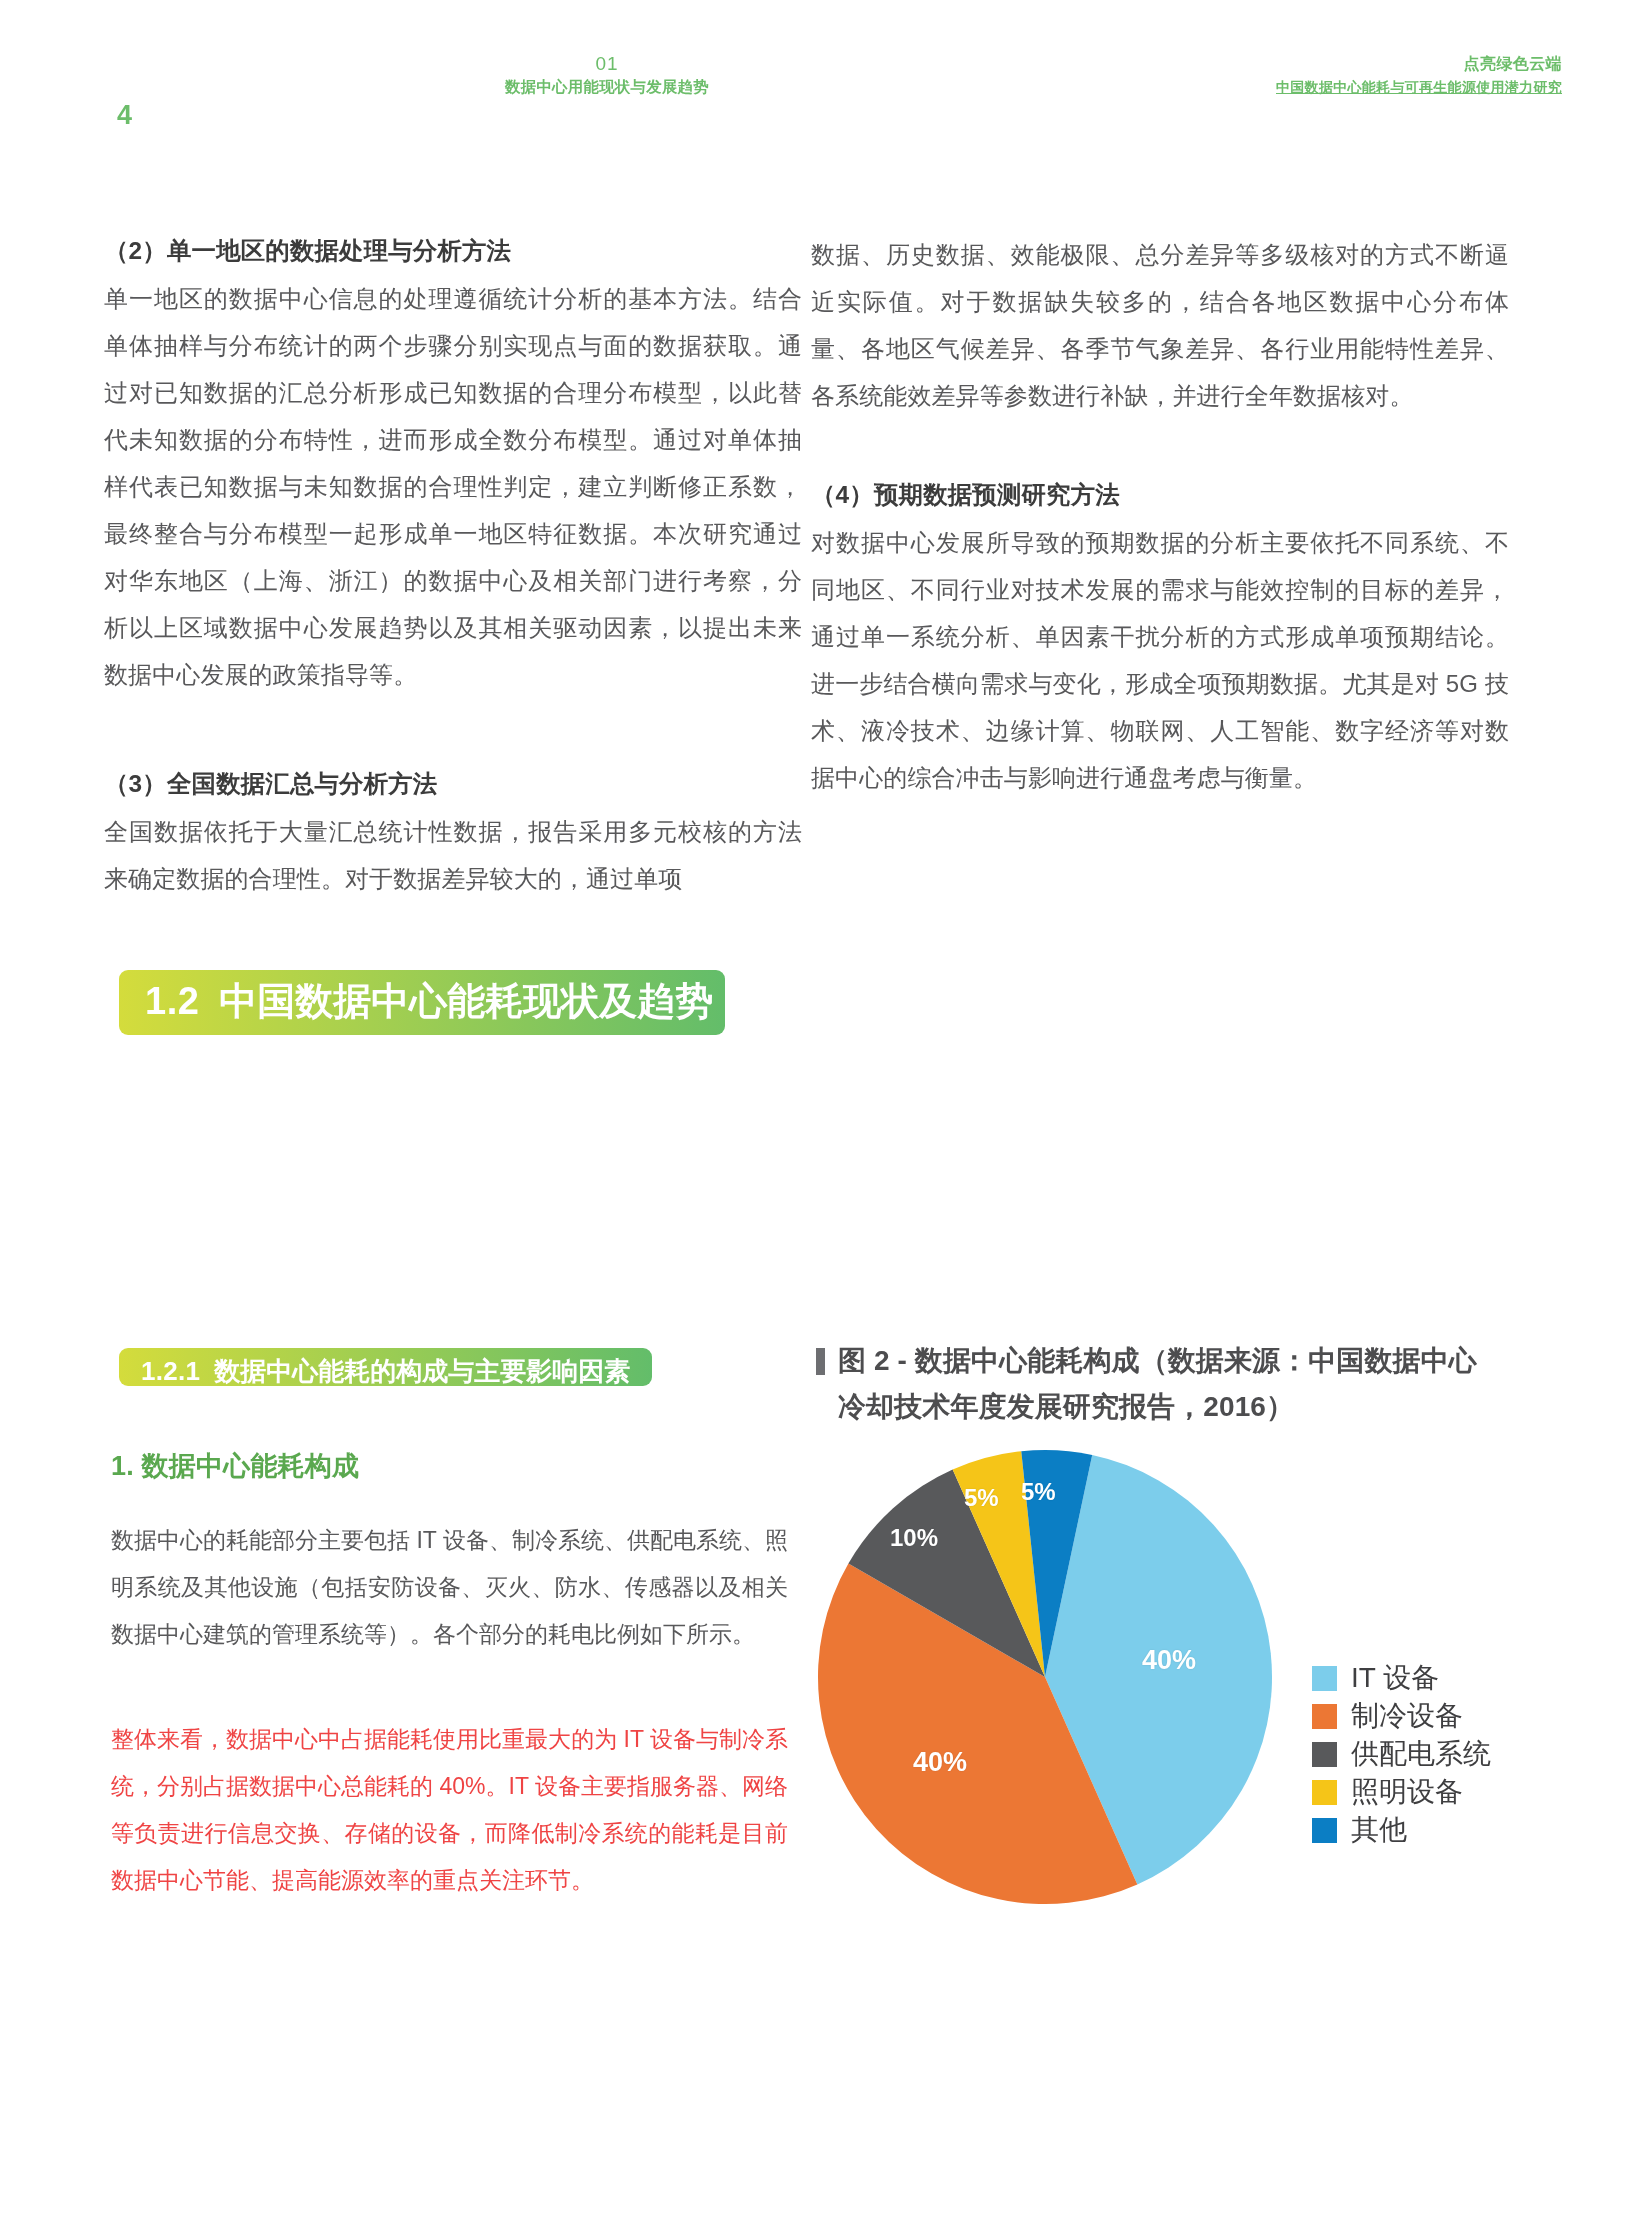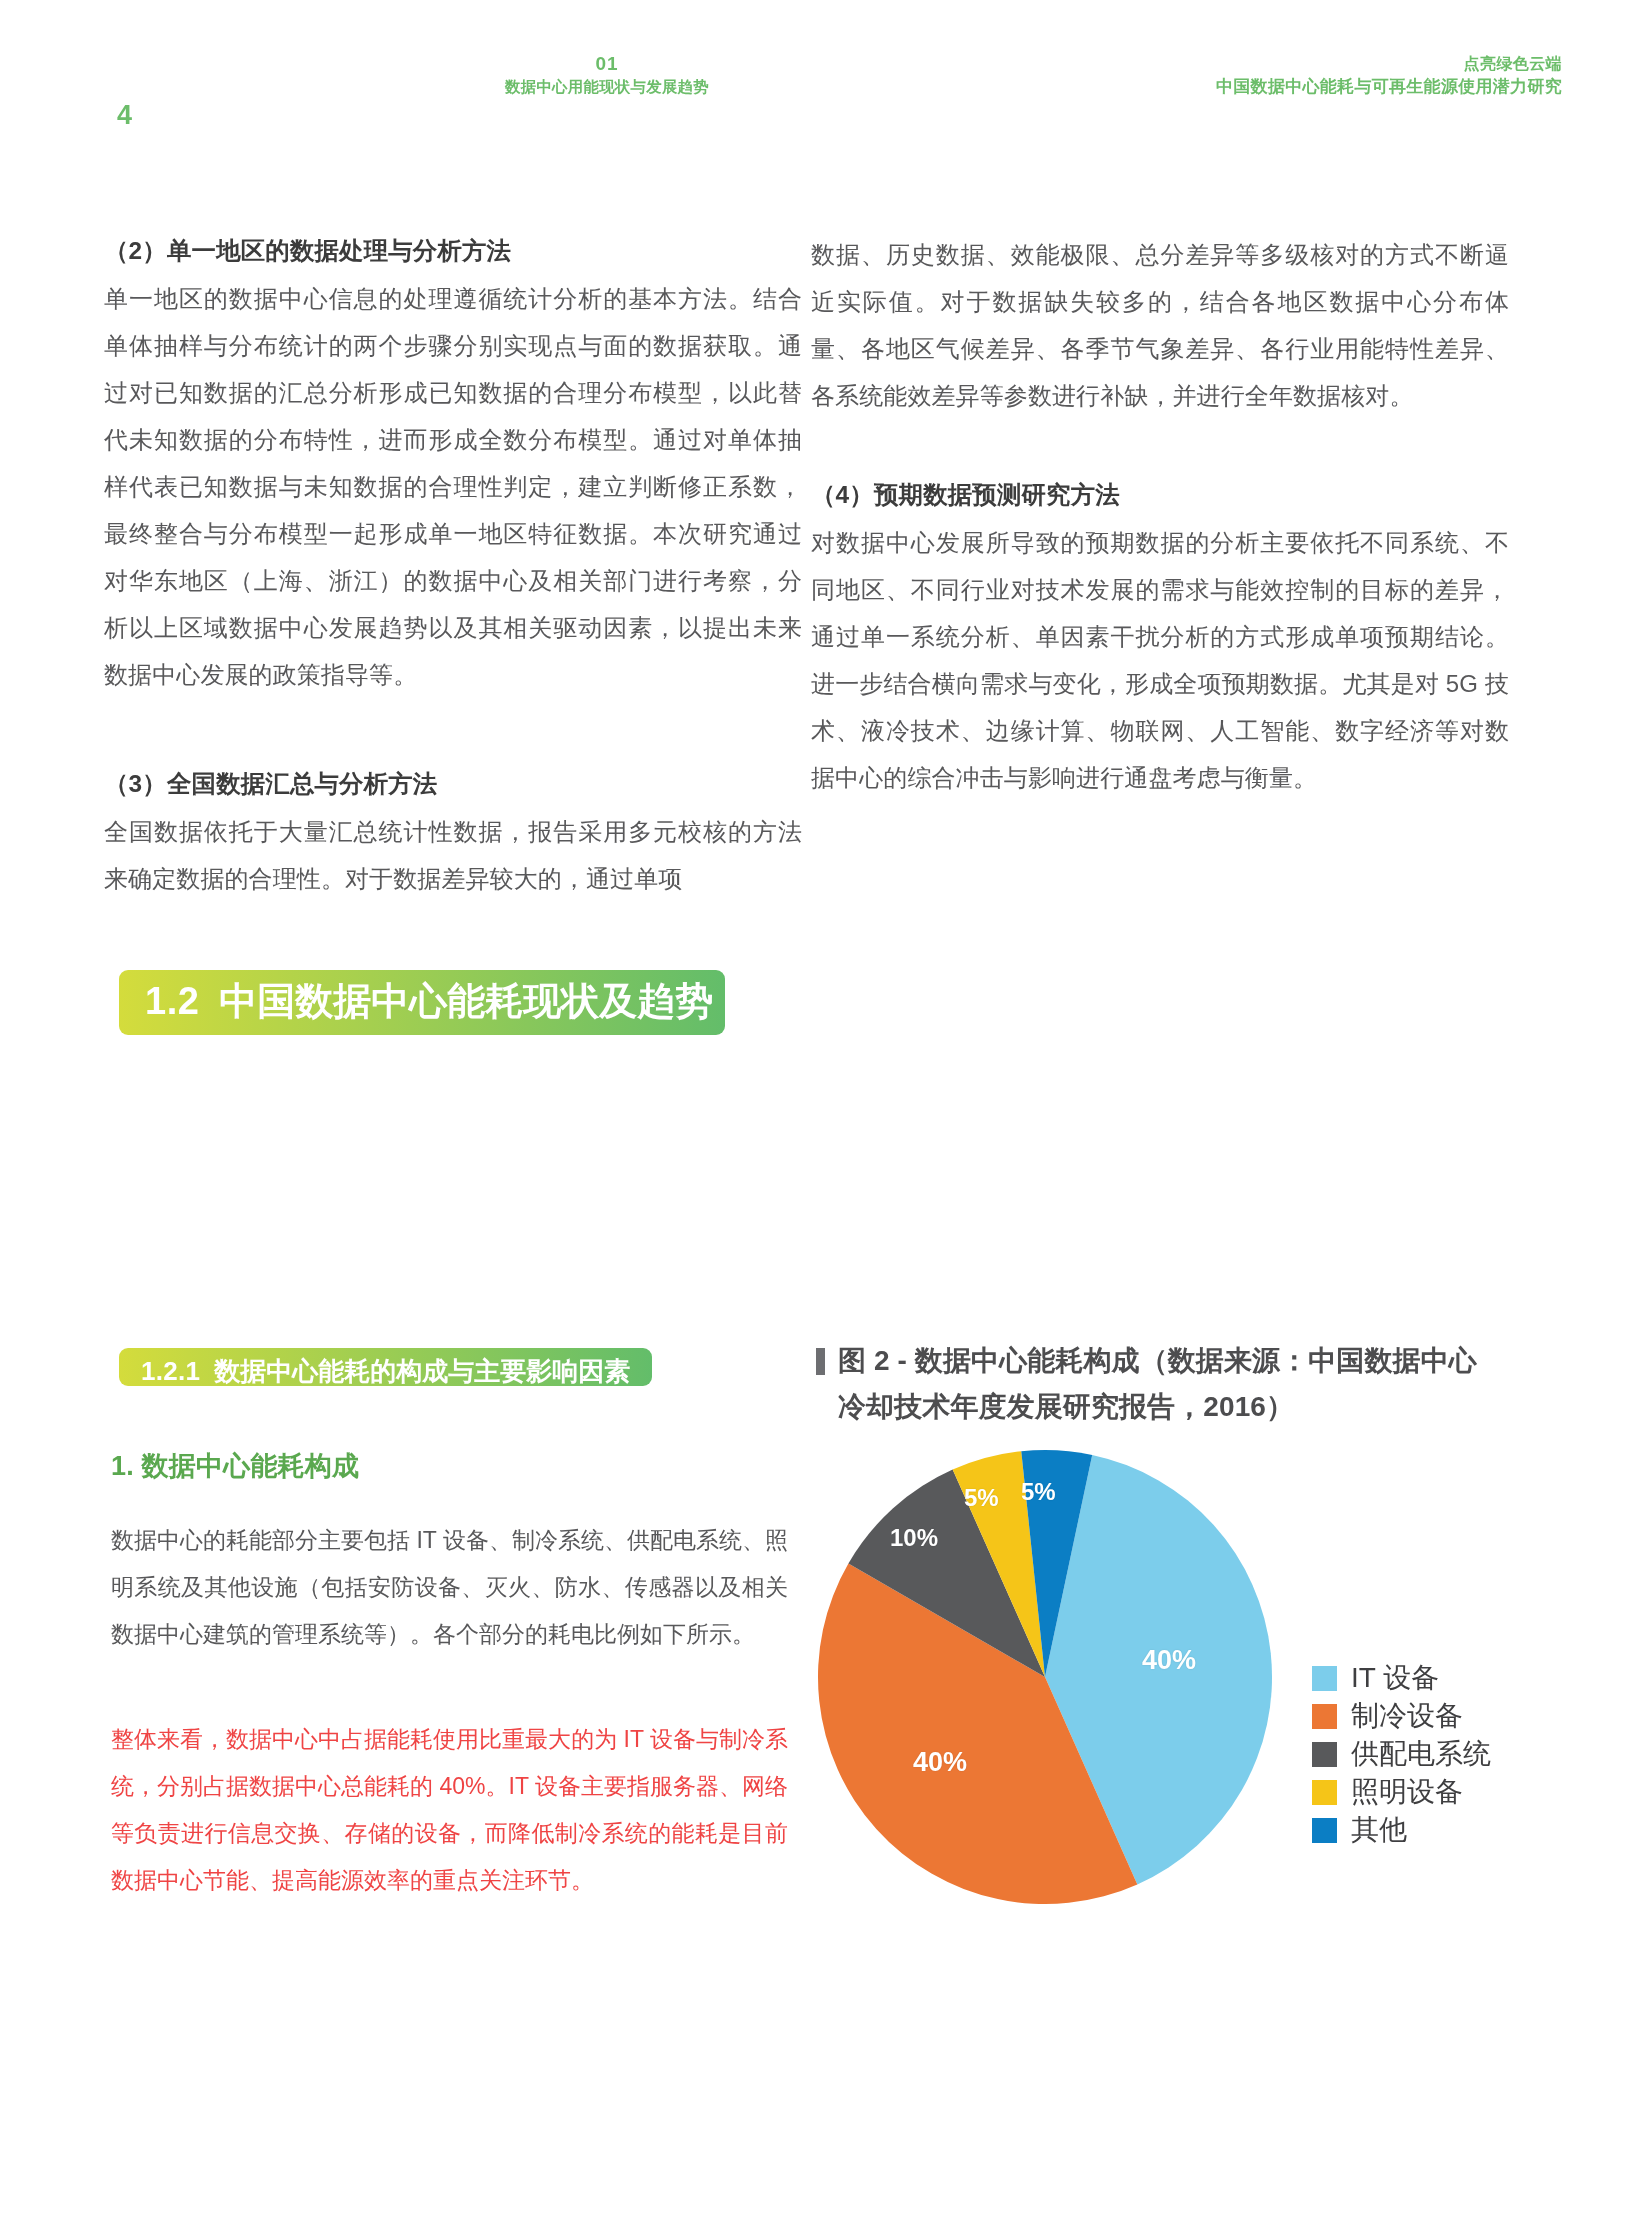--- a/index.html
+++ b/index.html
@@ -37,21 +37,21 @@
   .header-center {
     position: absolute;
     left: 418px;
     top: 0;
     width: 378px;
     text-align: center;
     color: #6cbd6a;
   }
   .header-center .h-num {
     font-size: 19px;
-    font-weight: 700;
+    font-weight: 400;
     letter-spacing: 1px;
     line-height: 24px;
   }
   .header-center .h-sub {
     font-size: 15.4px;
     font-weight: 700;
     line-height: 22px;
     letter-spacing: 0.3px;
   }
   .header-right {
@@ -61,24 +61,25 @@
     text-align: right;
     color: #6cbd6a;
   }
   .header-right .h-title {
     font-size: 16px;
     font-weight: 700;
     line-height: 24px;
     letter-spacing: 0.4px;
   }
   .header-right .h-sub {
-    font-size: 17px;
+    font-size: 14px;
     font-weight: 700;
     line-height: 22px;
     letter-spacing: 0.3px;
+    text-decoration: underline;
   }
 
   
   .col-left {
     position: absolute;
     left: 104px;
     top: 231px;
     width: 698px;
   }
   .col-right {

